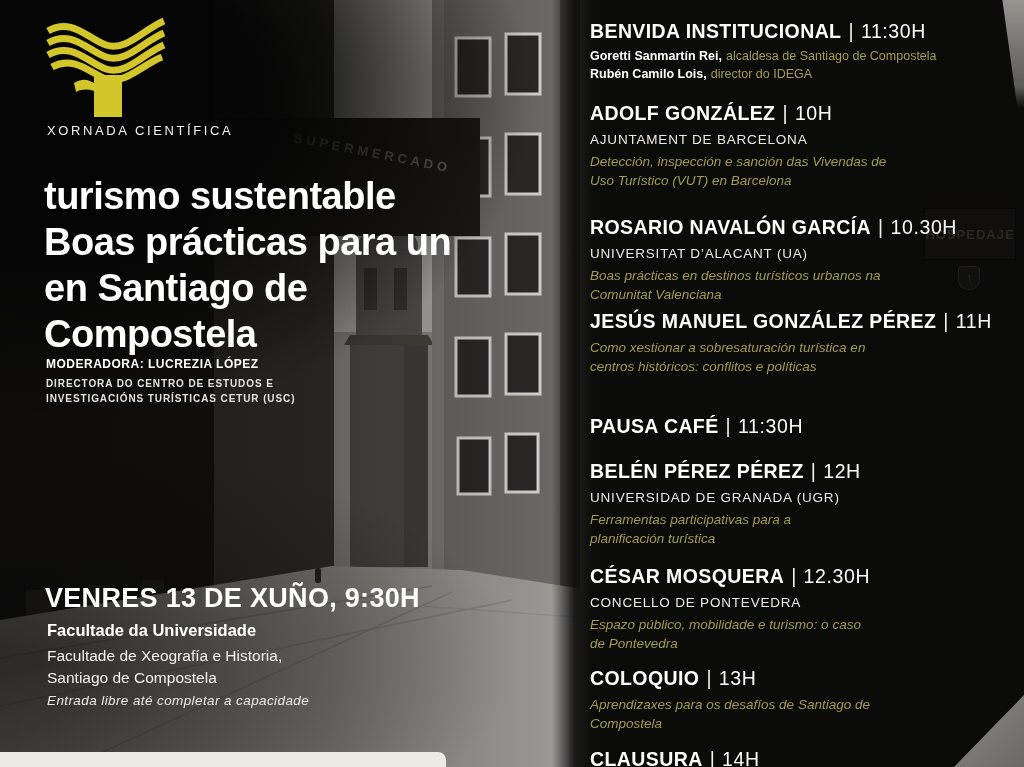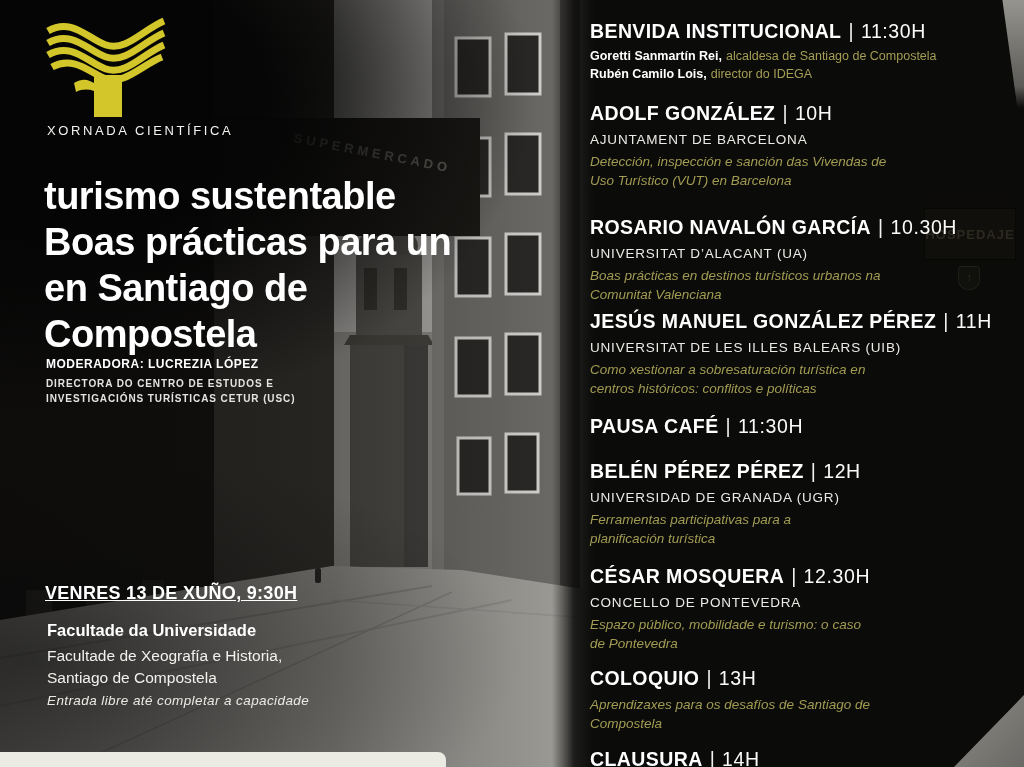--- a/index.html
+++ b/index.html
@@ -57,22 +57,22 @@
   .left-content{position:absolute;left:0;top:0;width:560px;height:643px;z-index:5;color:#fff;}
   .logo{position:absolute;left:44px;top:13px;width:124px;height:104px;}
   .kicker{position:absolute;left:47px;top:123px;font-size:13px;font-weight:500;
     letter-spacing:2.6px;color:#f3f3f1;}
   .title{position:absolute;left:44px;top:148px;font-size:38px;line-height:46px;
     font-weight:700;letter-spacing:-.5px;color:#fff;}
   .moderator{position:absolute;left:46px;top:357px;}
   .mod-label{font-size:12px;font-weight:700;letter-spacing:.5px;color:#fff;}
   .mod-role{margin-top:6px;font-size:10px;font-weight:600;letter-spacing:.9px;
     line-height:14.5px;color:#e4e3e0;}
-  .when{position:absolute;left:45px;top:583px;font-size:18px;font-weight:700;
-    letter-spacing:.3px;white-space:nowrap;color:#fff;text-decoration:underline;}
+  .when{position:absolute;left:45px;top:583px;font-size:27px;font-weight:700;
+    letter-spacing:.3px;white-space:nowrap;color:#fff;}
   .venue{position:absolute;left:47px;top:621px;}
   .venue-name{font-size:16.5px;font-weight:700;color:#fff;}
   .venue-line{margin-top:5px;font-size:15.5px;line-height:21px;color:#f2f1ee;}
   .admission{margin-top:5px;font-size:13.5px;font-style:italic;letter-spacing:.4px;color:#eceae6;}
 
   .cream-strip{position:absolute;left:0;top:752px;width:446px;height:15px;z-index:6;
     background:#ecebe3;border-radius:0 8px 0 0;}
 </style>
 </head>
 <body>
@@ -158,21 +158,20 @@
       <h2 class="head"><span class="ttl">ROSARIO NAVALÓN GARCÍA</span><span class="sep">|</span><span class="tm">10.30H</span></h2>
       <div class="org">UNIVERSITAT D’ALACANT (UA)</div>
       <div class="talk">
         <div class="talk-line">Boas prácticas en destinos turísticos urbanos na</div>
         <div class="talk-line">Comunitat Valenciana</div>
       </div>
     </section>
 
     <section class="item" style="top:310px">
       <h2 class="head"><span class="ttl">JESÚS MANUEL GONZÁLEZ PÉREZ</span><span class="sep">|</span><span class="tm">11H</span></h2>
-      <div class="org">UNIVERSITAT DE LES ILLES BALEARS (UIB)</div>
       <div class="talk">
         <div class="talk-line">Como xestionar a sobresaturación turística en</div>
         <div class="talk-line">centros históricos: conflitos e políticas</div>
       </div>
     </section>
 
     <section class="item" style="top:415px">
       <h2 class="head"><span class="ttl">PAUSA CAFÉ</span><span class="sep">|</span><span class="tm">11:30H</span></h2>
     </section>
 

